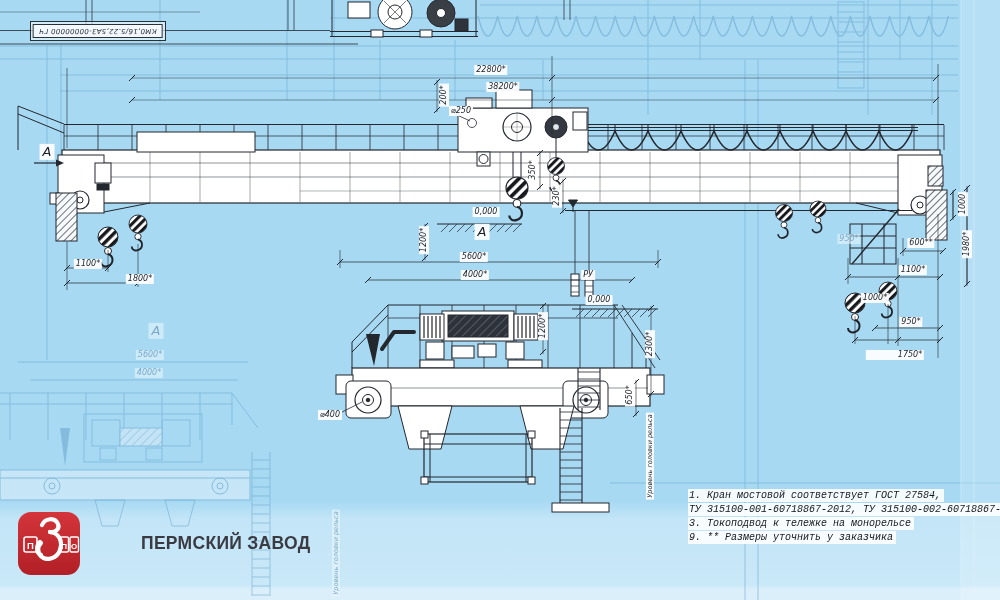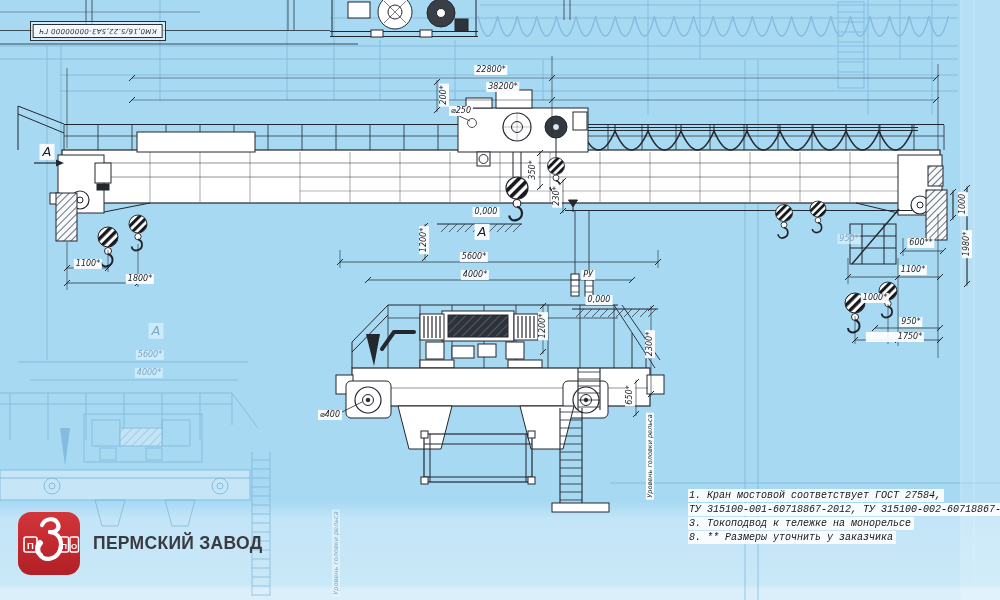--- a/index.html
+++ b/index.html
@@ -25,21 +25,21 @@
   #stamp-in{
     border:1px solid #2b3037;background:#f2f8fd;color:#2b3037;
     font:italic 7px "DejaVu Sans",sans-serif;letter-spacing:.3px;white-space:nowrap;
     padding:2px 5px;transform:rotate(180deg);
   }
   #notes{position:absolute;left:688px;top:489px;font:italic 10px "DejaVu Sans",sans-serif;color:#14171b;line-height:13px;}
   .note-line{display:table;background:rgba(255,255,255,.88);padding:0 3px 0 1px;margin-bottom:1px;white-space:nowrap;font-family:Liberation Mono, monospace;}
   #logo{position:absolute;left:18px;top:512px;display:flex;align-items:center;gap:13px;}
   #logo-icon{width:62px;height:63px;border-radius:13px;background:linear-gradient(180deg,#d3353a,#b21f26);position:relative;flex:0 0 auto;}
   #logo-icon svg{position:absolute;left:0;top:0;}
-  #logo-name{font-family:"Liberation Sans",sans-serif;font-weight:bold;font-size:17.5px;line-height:21px;color:#3a3a42;letter-spacing:.3px;}
+  #logo-name{font-family:"Liberation Sans",sans-serif;font-weight:bold;font-size:17.5px;line-height:21px;color:#3a3a42;letter-spacing:.3px;margin-left:48px;}
 </style>
 </head>
 <body>
 
 <div id="stage">
 
 <svg id="art" width="1000" height="600" viewBox="0 0 1000 600">
   <defs>
     <pattern id="h45" width="5" height="5" patternUnits="userSpaceOnUse" patternTransform="rotate(45)">
       <rect width="5" height="5" fill="#f6fafd"></rect>
@@ -280,21 +280,21 @@
       <div class="dim " style="left: 475px; top: 275px;">4000*</div>
       <div class="dim " style="left: 588px; top: 267px; margin-top: 8px;">РУ</div>
       <div class="dim " style="left: 88px; top: 264px;">1100*</div>
       <div class="dim " style="left: 116px; top: 279px; margin-left: 24px;">1800*</div>
       <div class="dim r90" style="left: 963px; top: 204px;">1000</div>
       <div class="dim r90" style="left: 967px; top: 244px;">1980*</div>
       <div class="dim " style="left: 921px; top: 243px;">600**</div>
       <div class="dim " style="left: 875px; top: 270px; margin-top: 28px;">1000*</div>
       <div class="dim " style="left: 913px; top: 270px;">1100*</div>
       <div class="dim " style="left: 911px; top: 322px;">950*</div>
-      <div class="dim " style="left: 895px; top: 337px; padding-left: 32px;">1750*</div>
+      <div class="dim " style="left: 895px; top: 355px; padding-left: 32px;">1750*</div>
       <div class="dim r90" style="left: 424px; top: 240px;">1200*</div>
       <div class="dim r90" style="left: 543px; top: 326px;">1200*</div>
       <div class="dim r90" style="left: 650px; top: 344px;">2300*</div>
       <div class="dim r90" style="left: 630px; top: 395px;">650*</div>
       <div class="dim " style="left: 330px; top: 415px; font-style: italic;">⌀400</div>
       <div class="dim " style="left: 599px; top: 300px;">0,000</div>
       <div class="dim r90 tiny" style="left: 650px; top: 456px;">Уровень головки рельса</div>
       <div class="dim big" style="left: 47px; top: 152px;">А</div>
       <div class="dim big faint" style="left: 156px; top: 331px;">А</div>
       <div class="dim faint" style="left: 150px; top: 355px;">5600*</div>
@@ -304,21 +304,21 @@
     </div>
 
 <div id="stamp">
   <div id="stamp-in">КМ0,16/5.22,5А3-00000000 ГЧ</div>
 </div>
 
 <div id="notes">
   <div class="note-line">1. Кран мостовой соответствует ГОСТ 27584,</div>
   <div class="note-line">ТУ 315100-001-60718867-2012, ТУ 315100-002-60718867-2014.</div>
   <div class="note-line">3. Токоподвод к тележке на монорельсе</div>
-  <div class="note-line">8.  ** Размеры уточнить у заказчика</div>
+  <div class="note-line">9.  ** Размеры уточнить у заказчика</div>
 </div>
 
 <div id="logo">
   <div id="logo-icon">
     <svg width="62" height="63" viewBox="0 0 62 63">
       <rect x="6" y="25" width="13" height="15" rx="2" fill="none" stroke="#fff" stroke-width="1.6"></rect>
       <text x="12.5" y="36.5" text-anchor="middle" font-size="9.5" font-weight="bold" font-family="Liberation Sans, sans-serif" fill="#fff">П</text>
       <path d="M24,13 c3,-7 13,-8 16,-1 c2,5 -3,9 -8,8" fill="none" stroke="#fff" stroke-width="4.2" stroke-linecap="round"></path>
       <path d="M32,20 c9,1 13,9 10,18 c-3,9 -15,12 -20,5 c-3,-4 -2,-9 1,-12" fill="none" stroke="#fff" stroke-width="4.2" stroke-linecap="round"></path>
       <path d="M22,30 c-4,4 -4,11 1,13" fill="none" stroke="#fff" stroke-width="4.2" stroke-linecap="round"></path>

